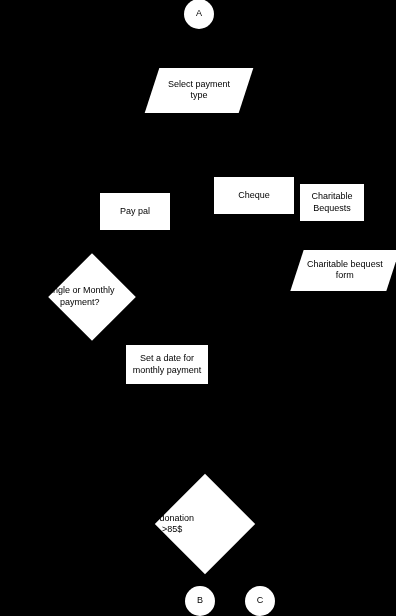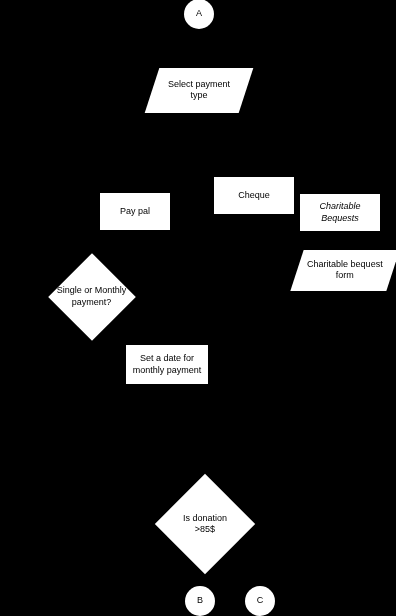--- a/index.html
+++ b/index.html
@@ -74,21 +74,20 @@
     transform: translate(-50%, -50%) rotate(45deg);
   }
   .diamond-text {
     position: absolute;
     left: 0;
     top: 0;
     width: 100%;
     height: 100%;
     display: flex;
     align-items: center;
-    justify-content: center;
     text-align: center;
   }
   .diamond-text .node-label {
     font-size: 9px;
     color: #000000;
   }
 </style>
 </head>
 <body>
 
@@ -105,21 +104,21 @@
 
 
   <div class="node rect" style="left:100px; top:193px; width:70px; height:37px;">
     <span class="node-label">Pay pal</span>
   </div>
 
   <div class="node rect" style="left:200px; top:177px; width:80px; height:37px;margin-left:14px;">
     <span class="node-label">Cheque</span>
   </div>
 
-  <div class="node rect" style="left:300px; top:194px; width:80px; height:37px;font-style:italic;">
+  <div class="node rect" style="left:300px; top:184px; width:64px; height:37px;">
     <span class="node-label">Charitable
 Bequests</span>
   </div>
 
   <div class="node parallelogram" style="left:297px; top:250px; width:96px; height:41px;">
     <span class="node-label">Charitable bequest
 form</span>
   </div>
 
   <div class="diamond-wrap" style="left:45px; top:254px; width:93px; height:85px;">

